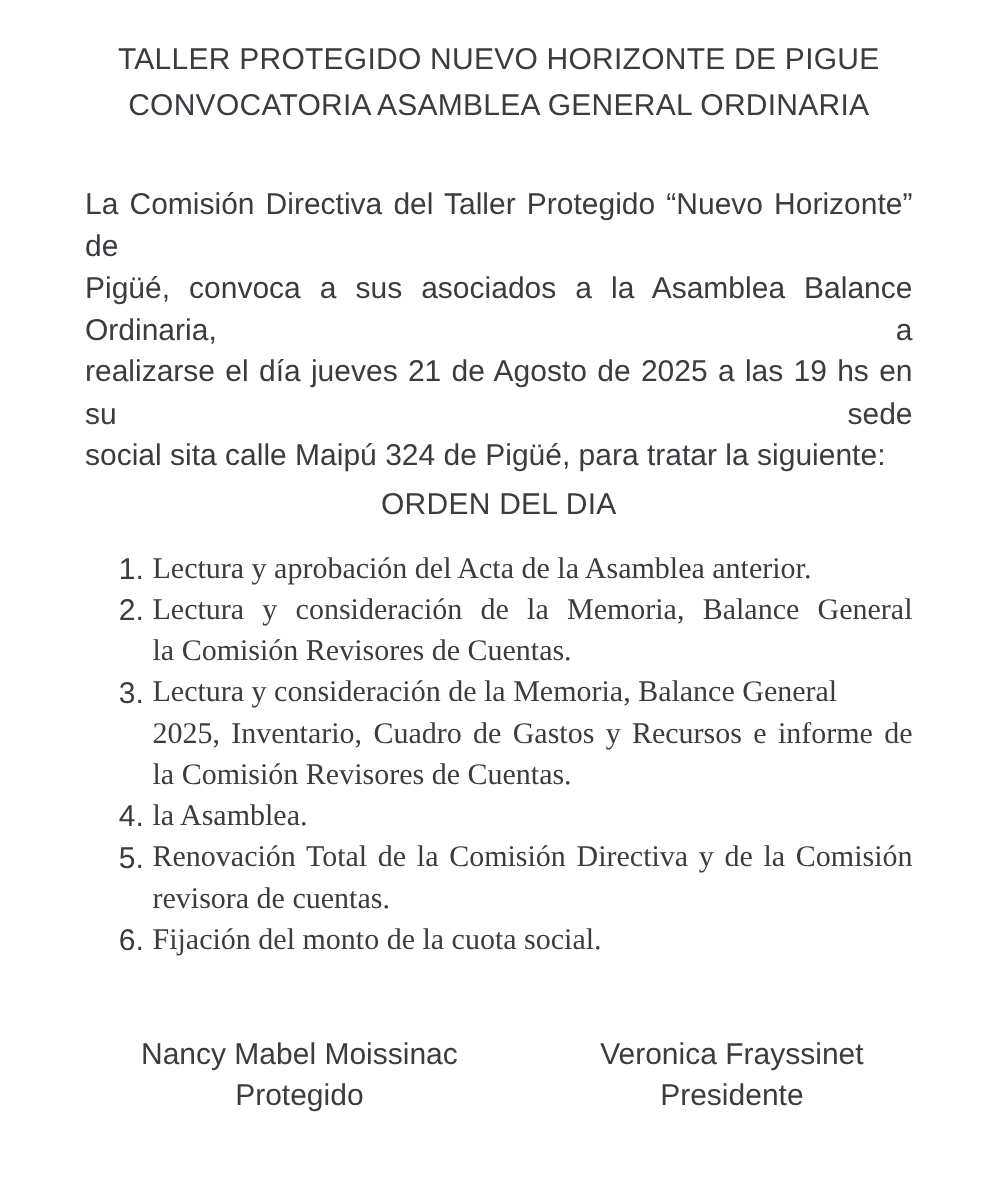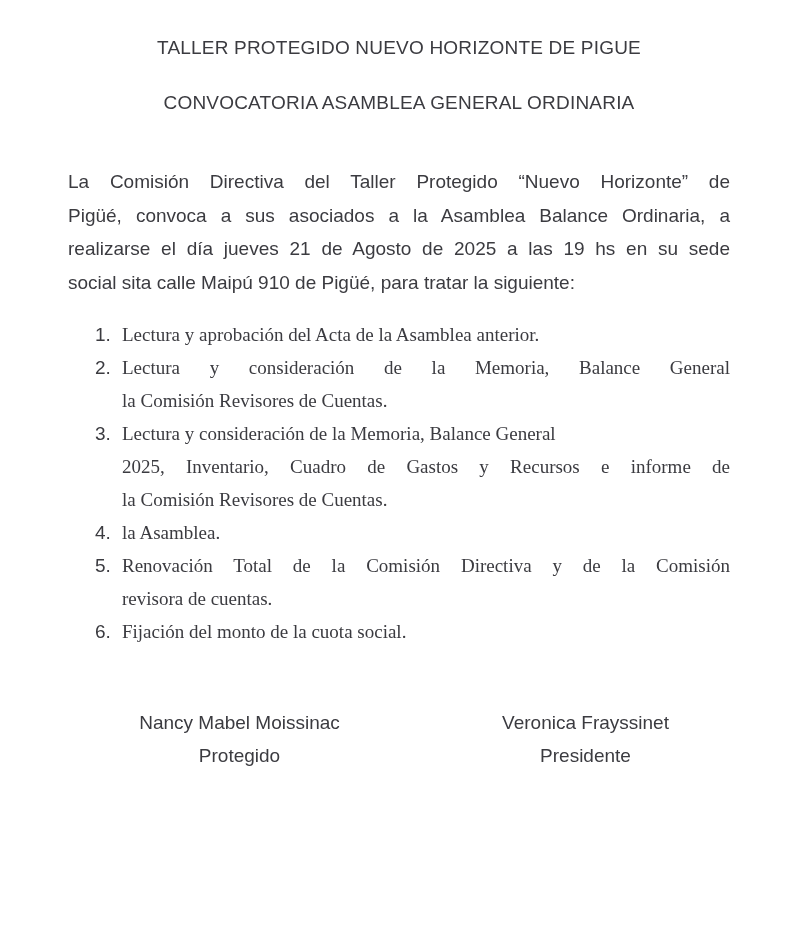--- a/index.html
+++ b/index.html
@@ -9,29 +9,29 @@
   }
   body {
     width: 800px;
     height: 948px;
     overflow: hidden;
     font-family: "Liberation Sans", sans-serif;
     color: #3b3b40;
   }
   .doc {
     padding: 36px 70px 0 68px;
-    font-size: 19px;
+    font-size: 24px;
   }
   .title-block { text-align: center; }
   .title-line {
     line-height: 24px;
     letter-spacing: 0.2px;
     white-space: nowrap;
   }
-  .title-line + .title-line { margin-top: 31px; }
+  .title-line + .title-line { margin-top: 13px; }
 
   .intro {
     margin-top: 50px;
     line-height: 33.5px;
   }
   .jline {
     text-align: justify;
     text-align-last: justify;
   }
 
@@ -71,23 +71,24 @@
 
   <div class="title-block">
     <div class="title-line">TALLER PROTEGIDO NUEVO HORIZONTE DE PIGUE</div>
     <div class="title-line">CONVOCATORIA ASAMBLEA GENERAL ORDINARIA</div>
   </div>
 
   <div class="intro">
     <div class="jline">La Comisión Directiva del Taller Protegido “Nuevo Horizonte” de</div>
     <div class="jline">Pigüé, convoca a sus asociados a la Asamblea Balance Ordinaria, a</div>
     <div class="jline">realizarse el día jueves 21 de Agosto de 2025 a las 19 hs en su sede</div>
-    <div>social sita calle Maipú 910 de Pigüé, para tratar la siguiente:</div>
+    <div>social sita calle Maipú 324 de Pigüé, para tratar la siguiente:</div>
   </div>
 
+  <div class="agenda-heading">ORDEN DEL DIA</div>
 
   <div class="agenda">
 
     <div class="agenda-item">
       <div class="num">1.</div>
       <div class="item-body">
         <div>Lectura y aprobación del Acta de la Asamblea anterior.</div>
       </div>
     </div>
 

